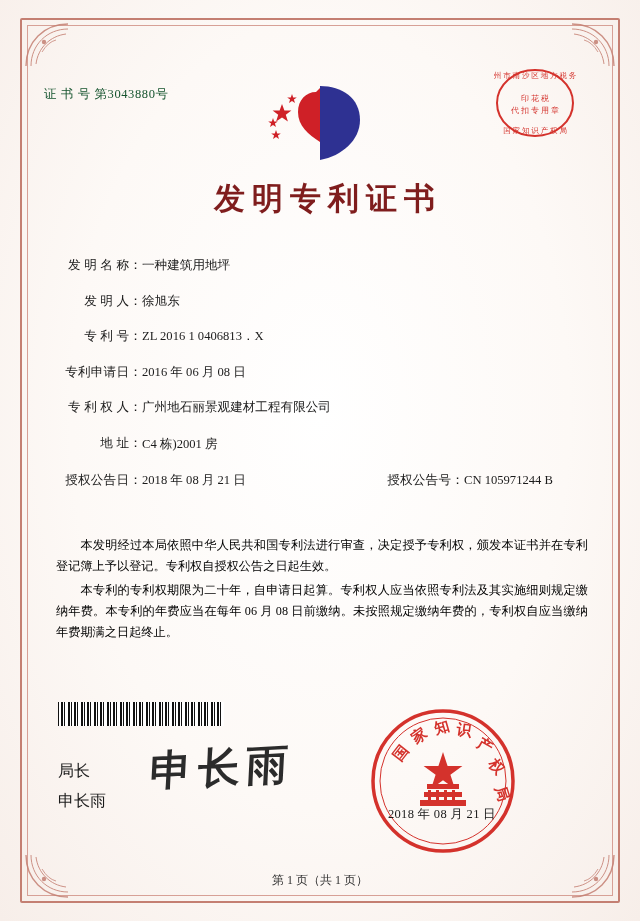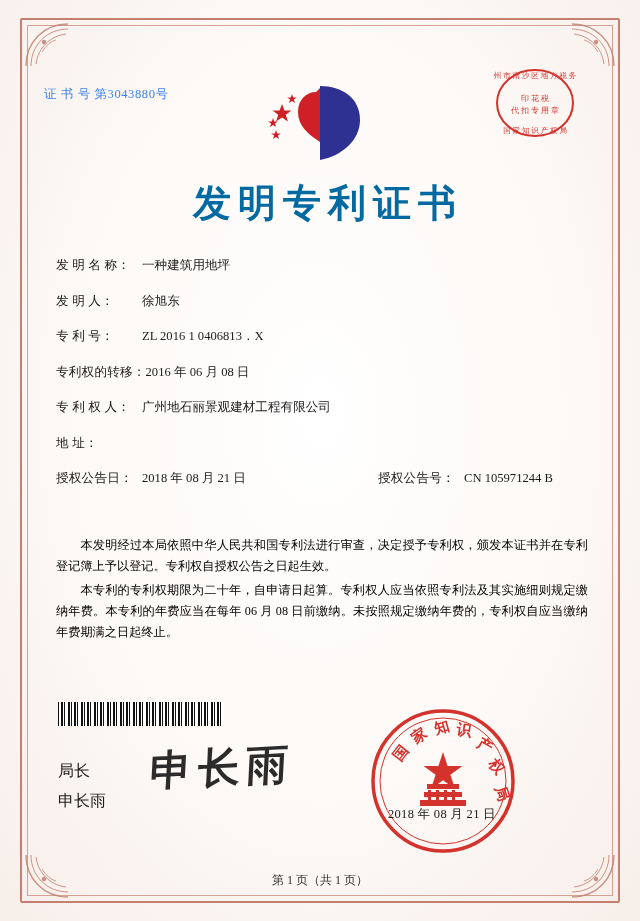--- a/index.html
+++ b/index.html
@@ -57,42 +57,42 @@
   .corner.tr { right: 24px; top: 22px; transform: scaleX(-1); }
   .corner.bl { left: 24px;  bottom: 22px; transform: scaleY(-1); }
   .corner.br { right: 24px; bottom: 22px; transform: scale(-1,-1); }
 
   .cert-no {
     position: absolute;
     left: 44px;
     top: 86px;
     font-size: 12.5px;
     letter-spacing: .6px;
-    color: #3b82f6;
+    color: #14532d;
   }
 
   .logo {
     position: absolute;
     left: 50%;
     top: 82px;
     transform: translateX(-50%);
     width: 112px;
     height: 82px;
   }
 
   .title {
     position: absolute;
     left: 16px;
     right: 0;
     top: 178px;
     text-align: center;
-    font-size: 38px;
+    font-size: 31px;
     letter-spacing: 7px;
     font-weight: bold;
-    color: #0369a1;
+    color: #7f1d1d;
     font-family: "DejaVu Serif", "Liberation Serif", serif;
   }
 
   .fields {
     position: absolute;
     left: 56px;
     right: 52px;
     top: 256px;
     font-size: 12.6px;
     line-height: 1.55;
@@ -100,20 +100,21 @@
   }
   .row {
     display: flex;
     align-items: flex-start;
     margin-bottom: 16px;
   }
   .row .lbl {
     flex: 0 0 86px;
     white-space: nowrap;
     letter-spacing: .2px;
+    text-align: right;
   }
   .row .val {
     flex: 1 1 auto;
   }
   .row.two .val-a { flex: 0 0 236px; }
   .row.two .lbl-b { flex: 0 0 86px; }
   .addr-line2 {
     margin-left: 0;
     display: block;
   }
@@ -286,30 +287,31 @@
     </div>
     <div class="row">
       <div class="lbl">发 明 人：</div>
       <div class="val">徐旭东</div>
     </div>
     <div class="row">
       <div class="lbl">专 利 号：</div>
       <div class="val">ZL 2016 1 0406813．X</div>
     </div>
     <div class="row">
-      <div class="lbl">专利权的转移：</div>
+      <div class="lbl">专利申请日：</div>
       <div class="val">2016 年 06 月 08 日</div>
     </div>
     <div class="row">
       <div class="lbl">专 利 权 人：</div>
       <div class="val">广州地石丽景观建材工程有限公司</div>
     </div>
     <div class="row addr">
       <div class="lbl">地        址：</div>
       <div class="val">
+        <span class="addr-line2">C4 栋)2001 房</span>
       </div>
     </div>
     <div class="row two">
       <div class="lbl">授权公告日：</div>
       <div class="val val-a">2018 年 08 月 21 日</div>
       <div class="lbl lbl-b">授权公告号：</div>
       <div class="val">CN 105971244 B</div>
     </div>
   </div>
 

